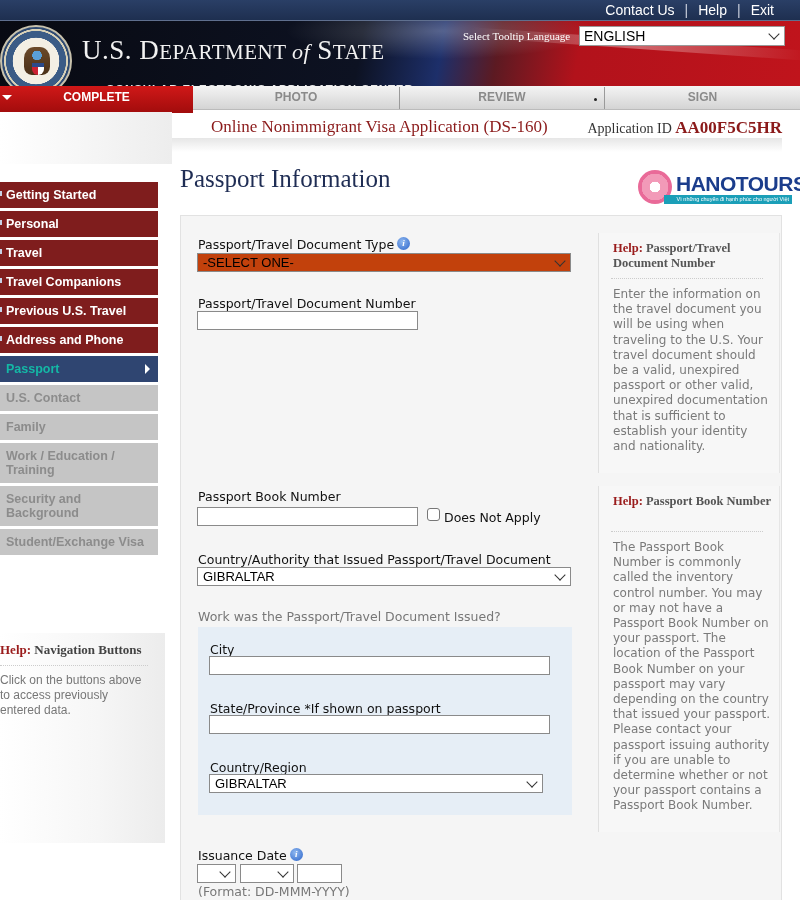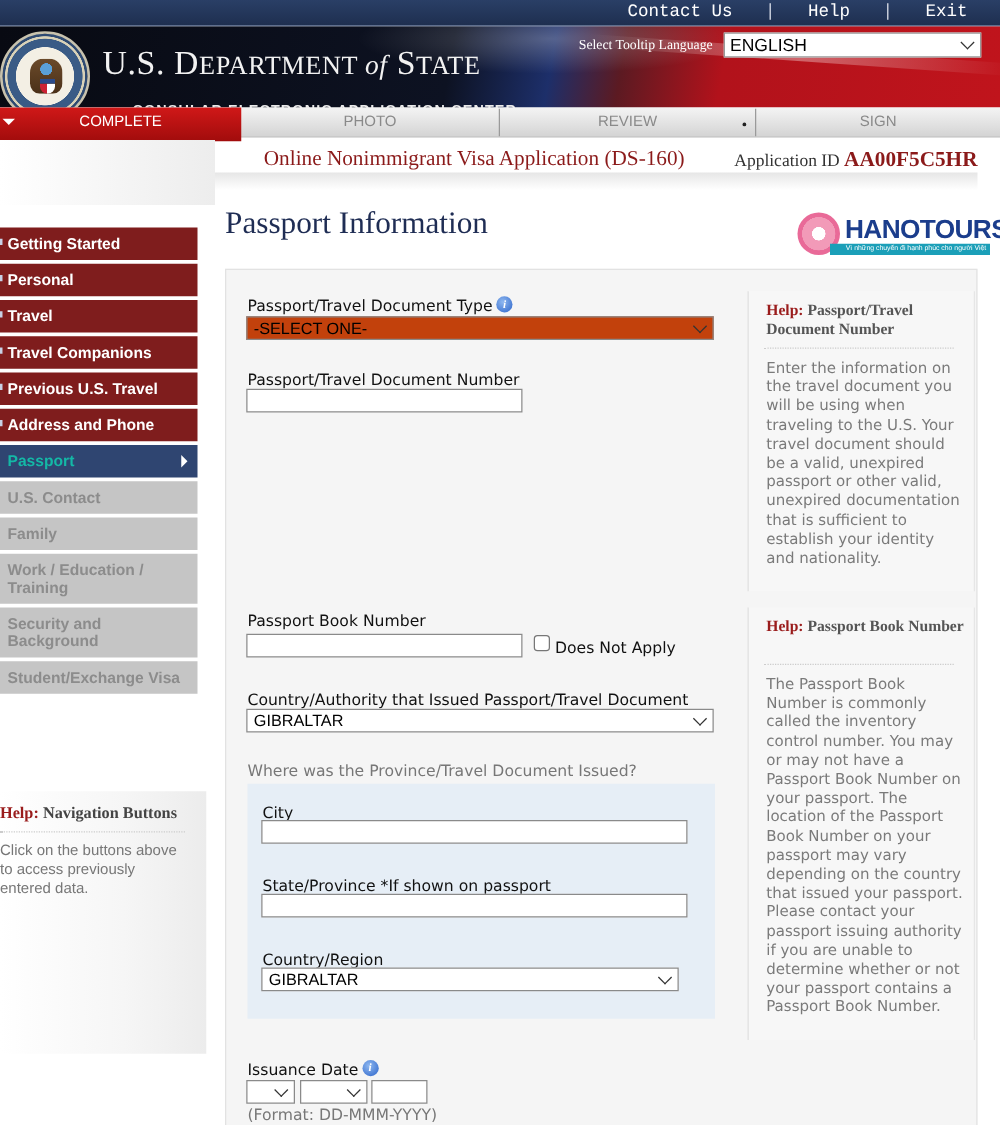--- a/index.html
+++ b/index.html
@@ -5,22 +5,22 @@
   * { box-sizing: border-box; margin: 0; padding: 0; }
   html, body { width: 800px; height: 900px; overflow: hidden; background: #fff; }
   body { font-family: "DejaVu Sans", sans-serif; position: relative; }
 
   
   .topbar {
     position: absolute; left: 0; top: 0; width: 800px; height: 20px;
     background: linear-gradient(#2a3f66, #1e2f50);
   }
   .toplinks {
-    position: absolute; right: 16px; top: 2px; display: flex; gap: 16px;
-    font-family: Liberation Mono, monospace; font-size: 14px; color: #fff;
+    position: absolute; right: 16px; top: 2px; display: flex; gap: 0;
+    font-family: Liberation Sans, sans-serif; font-size: 14px; color: #fff;
   }
   .toplinks span.link { padding: 0 10px; cursor: pointer; }
   .toplinks span.sep { color: #c9cfdc; }
   .banner {
     position: absolute; left: 0; top: 20px; width: 800px; height: 66px;
     background:
       radial-gradient(ellipse 220px 40px at 440px 10px, rgba(255,255,255,0.25), rgba(255,255,255,0) 70%),
       linear-gradient(100deg, #080a12 0%, #0d1222 45%, #1d2f6a 55%, #5c1a22 62%, #b2121b 72%, #c0141c 100%);
     border-top: 1px solid #5f6f8e;
   }
@@ -74,21 +74,21 @@
   }
 
   
   .progress {
     position: absolute; left: 0; top: 86px; width: 800px; height: 24px;
     background: linear-gradient(#f4f4f4, #d4d4d4);
     border-bottom: 1px solid #bbb;
   }
   .step {
     position: absolute; top: 0; height: 24px; text-align: center;
-    font-family: "Liberation Sans", sans-serif; font-weight: normal; font-size: 12px; color: #8a8a8a;
+    font-family: "Liberation Sans", sans-serif; font-weight: bold; font-size: 12px; color: #8a8a8a;
     line-height: 22px; cursor: pointer;
   }
   .step.complete {
     background: linear-gradient(#d01818, #a10c0c); color: #fff; height: 27px;
   }
   .step.complete .arrow {
     position: absolute; left: 2px; top: 9px; width: 0; height: 0;
     border-left: 5px solid transparent; border-right: 5px solid transparent; border-top: 5px solid #fff;
   }
   .step-div { position: absolute; top: 1px; width: 1px; height: 22px; background: #9a9a9a; }
@@ -319,21 +319,21 @@
 <div class="txt" style="left:197px;top:507px;width:221px;"></div>
 <div class="chk" style="left:427px;top:508px;"></div>
 <div class="lbl" style="left:444px;top:510px;">Does Not Apply</div>
 
 <div class="lbl" style="left:198px;top:552px;">Country/Authority that Issued Passport/Travel Document</div>
 <div class="sel" style="left:197px;top:567px;width:374px;">
   <span>GIBRALTAR</span>
   <span class="chev"></span>
 </div>
 
-<div class="lbl muted" style="left:198px;top:609px;">Where was the Province/Travel Document Issued?</div>
+<div class="lbl muted" style="left:198px;top:609px;">Work was the Passport/Travel Document Issued?</div>
 <div class="issued-box"></div>
 
 <div class="lbl" style="left:210px;top:642px;">City</div>
 <div class="txt" style="left:209px;top:656px;width:341px;"></div>
 
 <div class="lbl" style="left:210px;top:701px;">State/Province *If shown on passport</div>
 <div class="txt" style="left:209px;top:715px;width:341px;"></div>
 
 <div class="lbl" style="left:210px;top:760px;">Country/Region</div>
 <div class="sel" style="left:209px;top:774px;width:334px;">

